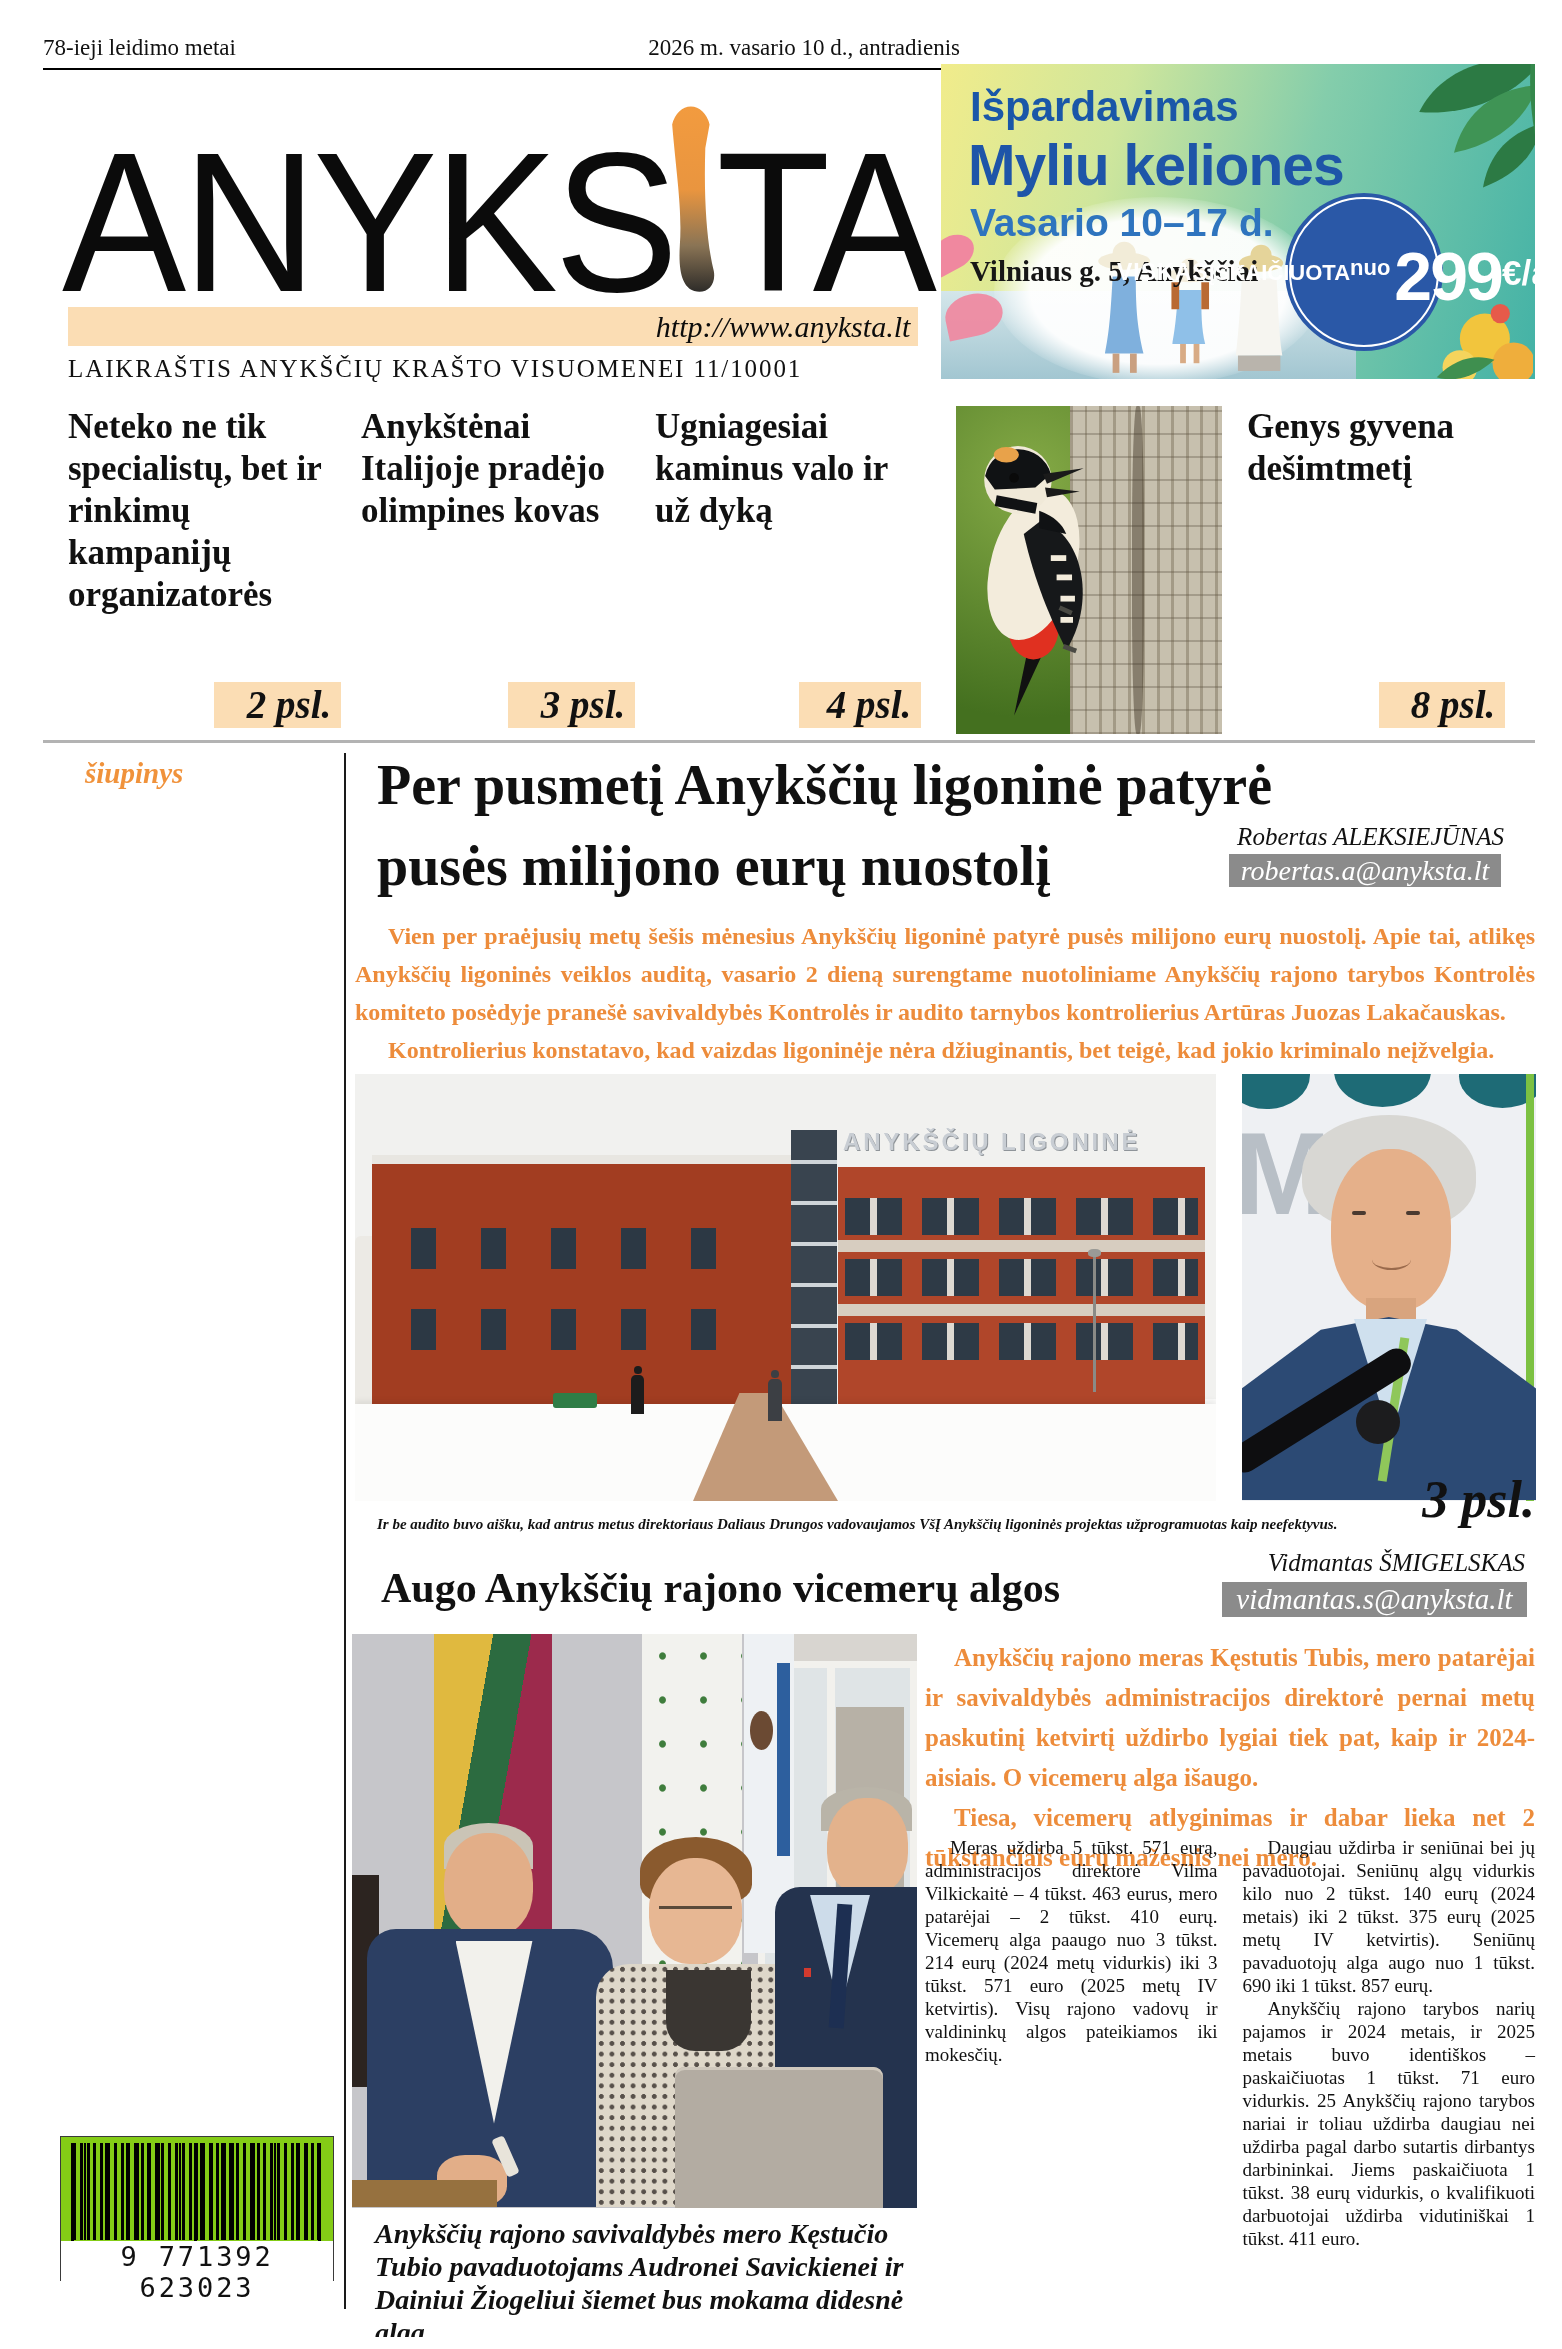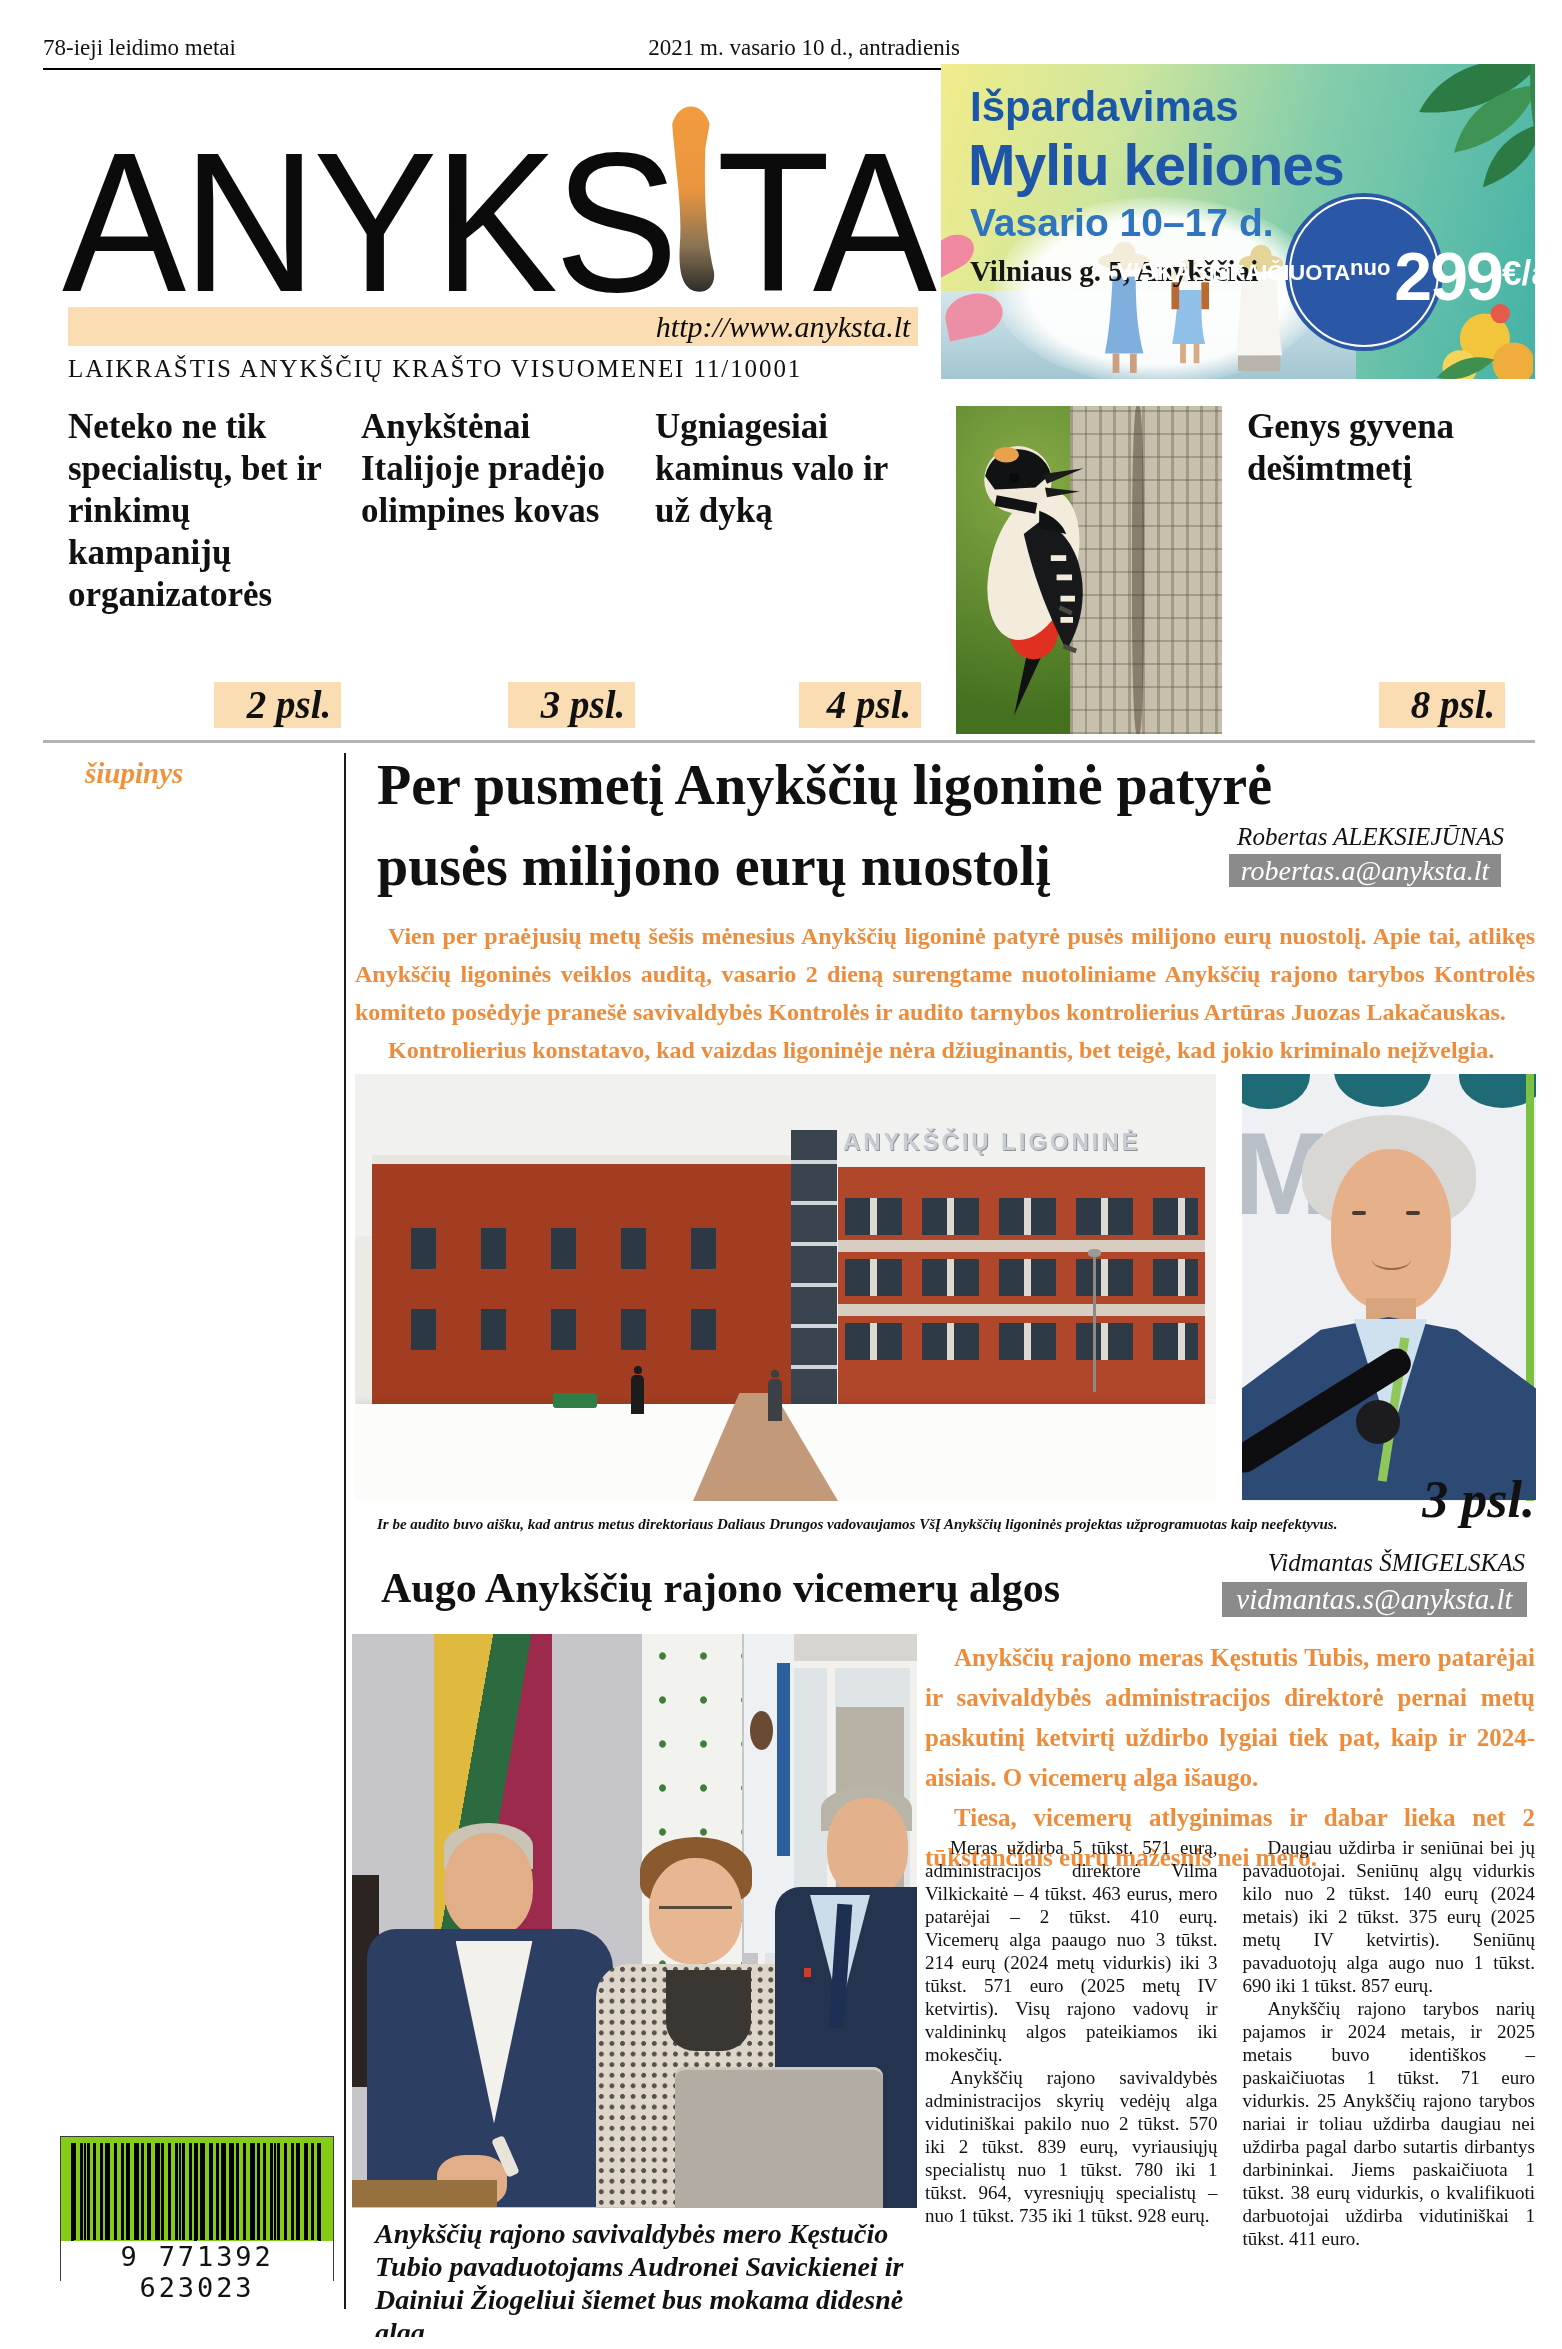--- a/index.html
+++ b/index.html
@@ -191,21 +191,21 @@
   .bc-guard{position:absolute;top:5.8px;width:2.9px;height:112px;background:#000;}
   .bc-digits{position:absolute;left:0;top:104px;width:100%;text-align:center;
     font-family:"DejaVu Sans Mono",monospace;font-size:27px;letter-spacing:2.9px;background:#fff;}
 </style>
 </head>
 <body>
 
 <div class="page">
 
   <div class="abs hdr-edition">78-ieji leidimo metai</div>
-  <div class="abs hdr-date">2021 m. vasario 10 d., antradienis</div>
+  <div class="abs hdr-date">2026 m. vasario 10 d., antradienis</div>
   <div class="abs hdr-rule"></div>
 
   <div class="abs mast-row">
     <span class="mast-letter">ANYK</span>
     <span class="mast-letter">S</span>
     <svg class="mast-glyph" viewBox="0 0 60 230" xmlns="http://www.w3.org/2000/svg">
       <defs>
         <linearGradient id="mg" x1="0" y1="0" x2="0" y2="1">
           <stop offset="0" stop-color="#F29B3F"></stop>
             <stop offset="0.45" stop-color="#E9953F"></stop>
@@ -377,21 +377,20 @@
   <div class="abs a2-headline">Augo Anykščių rajono vicemerų algos</div>
   <div class="abs a2-author">Vidmantas ŠMIGELSKAS</div>
   <div class="abs a2-email">vidmantas.s@anyksta.lt</div>
   <div class="abs a2-lead">
     <p>Anykščių rajono meras Kęstutis Tubis, mero patarėjai ir savivaldybės administracijos direktorė pernai metų paskutinį ketvirtį uždirbo lygiai tiek pat, kaip ir 2024-aisiais. O vicemerų alga išaugo.</p>
     <p>Tiesa, vicemerų atlyginimas ir dabar lieka net 2 tūkstančiais eurų mažesnis nei mero.</p>
   </div>
   <div class="abs a2-cols">
     <div class="a2-col">
       <p>Meras uždirba 5 tūkst. 571 eurą, administracijos direktorė Vilma Vilkickaitė – 4 tūkst. 463 eurus, mero patarėjai – 2 tūkst. 410 eurų. Vicemerų alga paaugo nuo 3 tūkst. 214 eurų (2024 metų vidurkis) iki 3 tūkst. 571 euro (2025 metų IV ketvirtis). Visų rajono vadovų ir valdininkų algos pateikiamos iki mokesčių.</p>
-      <p>Anykščių rajono savivaldybės administracijos skyrių vedėjų alga vidutiniškai pakilo nuo 2 tūkst. 570 iki 2 tūkst. 839 eurų, vyriausiųjų specialistų nuo 1 tūkst. 780 iki 1 tūkst. 964, vyresniųjų specialistų – nuo 1 tūkst. 735 iki 1 tūkst. 928 eurų.</p>
     </div>
     <div class="a2-col">
       <p>Daugiau uždirba ir seniūnai bei jų pavaduotojai. Seniūnų algų vidurkis kilo nuo 2 tūkst. 140 eurų (2024 metais) iki 2 tūkst. 375 eurų (2025 metų IV ketvirtis). Seniūnų pavaduotojų alga augo nuo 1 tūkst. 690 iki 1 tūkst. 857 eurų.</p>
       <p>Anykščių rajono tarybos narių pajamos ir 2024 metais, ir 2025 metais buvo identiškos – paskaičiuotas 1 tūkst. 71 euro vidurkis. 25 Anykščių rajono tarybos nariai ir toliau uždirba daugiau nei uždirba pagal darbo sutartis dirbantys darbininkai. Jiems paskaičiuota 1 tūkst. 38 eurų vidurkis, o kvalifikuoti darbuotojai uždirba vidutiniškai 1 tūkst. 411 euro.</p>
     </div>
   </div>
 
   <div class="abs photo-meeting">
     <div class="abs mt-shade"></div>
     <div class="abs mt-window">

